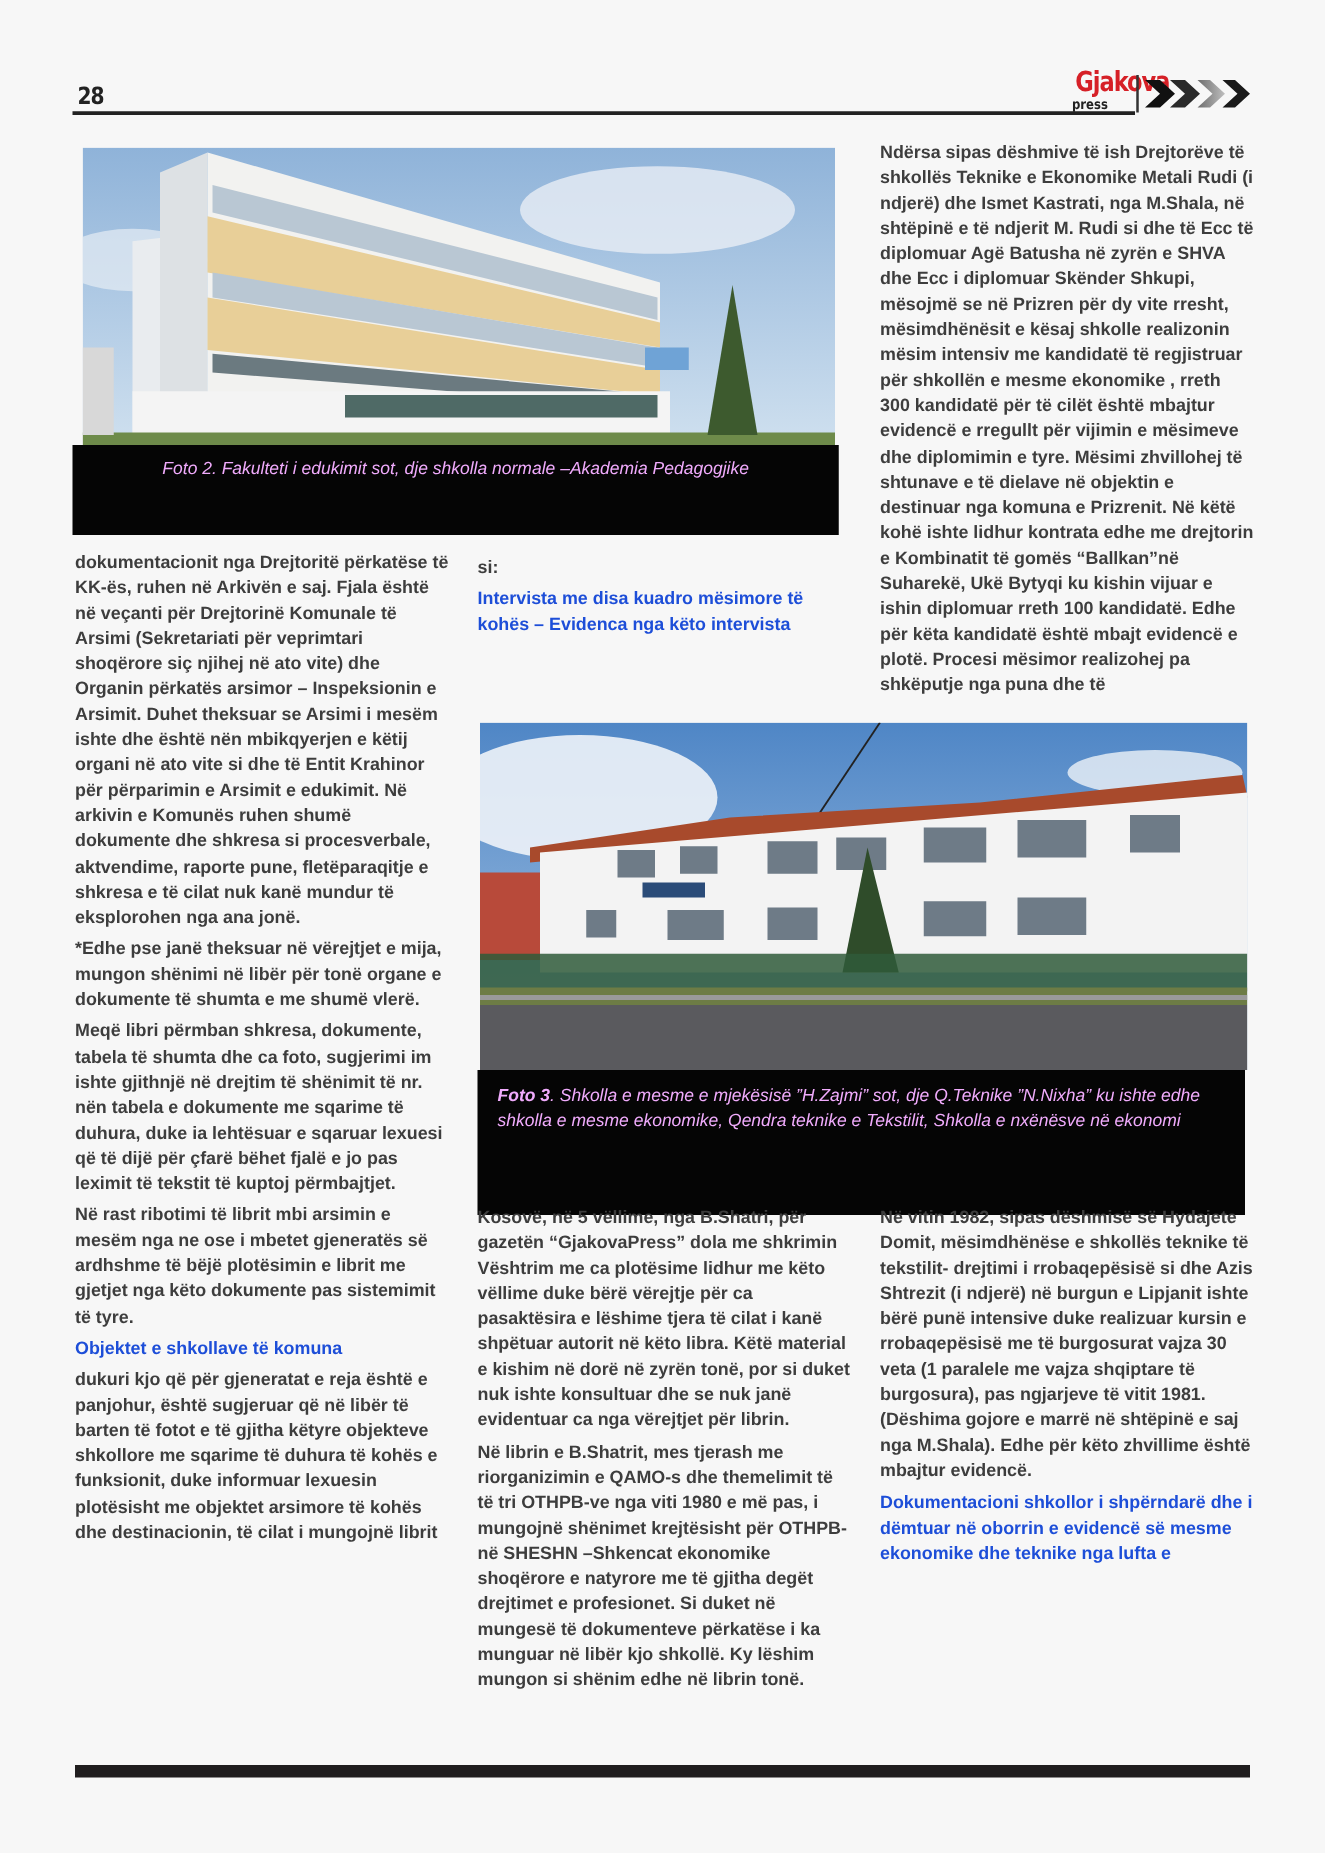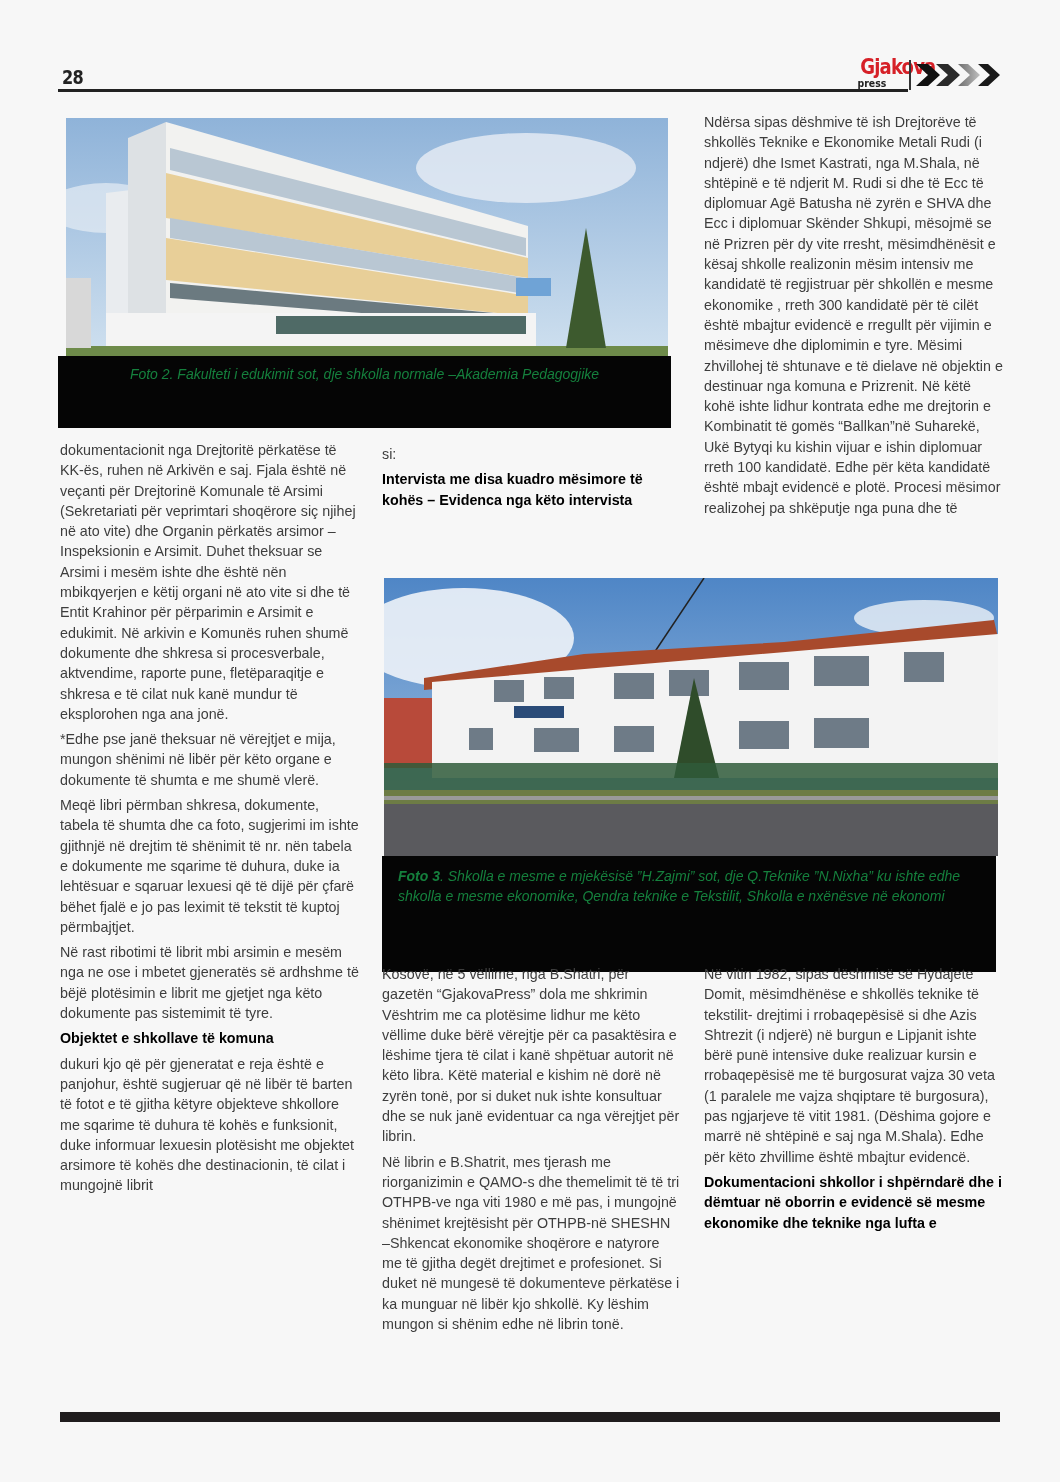--- a/index.html
+++ b/index.html
@@ -8,25 +8,25 @@
 
   .page-number { position: absolute; left: 62px; top: 66px; font-family: "DejaVu Sans", sans-serif; font-weight: bold; font-size: 19px; color: #222; letter-spacing: -1px; transform: scaleX(0.85); transform-origin: left; }
   .header-rule { position: absolute; left: 58px; top: 89px; width: 850px; height: 3px; background: #222; }
   .logo { position: absolute; left: 844px; top: 56px; width: 90px; height: 36px; text-align: left; }
   .logo-main { display: block; font-family: "DejaVu Sans", sans-serif; font-weight: bold; font-size: 22px; color: #d62027; line-height: 22px; letter-spacing: -1px; transform: scaleX(0.82); transform-origin: right; }
   .logo-sub { display: block; font-family: "DejaVu Sans", sans-serif; font-weight: bold; font-size: 11px; color: #222; line-height: 11px; letter-spacing: 0; transform: scaleX(0.85); transform-origin: right; padding-right: 2px; }
   .logo-divider { position: absolute; left: 909px; top: 60px; width: 2px; height: 30px; background: #333; }
   .chevrons { position: absolute; left: 914px; top: 62px; width: 86px; height: 26px; }
 
   .photo { position: absolute; overflow: hidden; }
-  .caption { position: absolute; background: #050505; color: #15803d; font-style: italic; font-size: 14px; line-height: 20px; }
+  .caption { position: absolute; background: #050505; color: #f0abfc; font-style: italic; font-size: 14px; line-height: 20px; }
 
   .col { position: absolute; font-size: 14.3px; line-height: 20.3px; color: #3d3d3d; }
-  .col p { margin-bottom: 5px; }
-  .col p.head { font-weight: bold; color: #000000; }
+  .col p { margin-bottom: 5px; font-weight: bold; }
+  .col p.head { font-weight: bold; color: #1d4ed8; }
   .col p.nm { margin-bottom: 0; }
 
   .footer-bar { position: absolute; left: 60px; top: 1412px; width: 940px; height: 10px; background: #201d1e; }
 </style>
 </head>
 <body>
 
 <div class="page-number">28</div>
 <div class="header-rule"></div>
 <div class="logo">
@@ -83,21 +83,21 @@
 <div class="caption" style="left:58px; top:356px; width:613px; height:72px; padding-top:8px; text-align:center;">
   <div>Foto 2. Fakulteti i edukimit sot, dje shkolla normale –Akademia Pedagogjike</div>
 </div>
 
 <div class="col" style="left:704px; top:112px; width:300px;">
   <p class="nm">Ndërsa  sipas dëshmive të ish Drejtorëve të shkollës Teknike e Ekonomike  Metali Rudi (i ndjerë) dhe Ismet Kastrati, nga M.Shala, në shtëpinë e të ndjerit M. Rudi si dhe të Ecc të diplomuar Agë Batusha në zyrën e SHVA  dhe Ecc i diplomuar Skënder Shkupi, mësojmë se në Prizren për dy vite rresht, mësimdhënësit e kësaj shkolle realizonin mësim intensiv me kandidatë të regjistruar për shkollën e mesme ekonomike , rreth 300 kandidatë për të cilët është mbajtur evidencë e rregullt për vijimin e mësimeve dhe diplomimin e tyre. Mësimi zhvillohej të shtunave e të dielave në objektin e destinuar nga komuna e Prizrenit. Në këtë kohë ishte lidhur kontrata edhe me drejtorin e Kombinatit të gomës “Ballkan”në Suharekë, Ukë Bytyqi ku kishin vijuar e ishin diplomuar rreth 100 kandidatë. Edhe për këta kandidatë është mbajt evidencë e plotë. Procesi mësimor realizohej pa shkëputje nga puna dhe të</p>
 </div>
 
 <div class="col" style="left:60px; top:440px; width:300px;">
   <p>dokumentacionit nga Drejtoritë përkatëse të KK-ës, ruhen në Arkivën e saj. Fjala është në veçanti për Drejtorinë Komunale të Arsimi (Sekretariati për veprimtari shoqërore siç njihej në ato vite) dhe Organin përkatës arsimor – Inspeksionin e Arsimit. Duhet theksuar se Arsimi i mesëm ishte dhe është nën mbikqyerjen e këtij organi në ato vite si dhe të Entit Krahinor për përparimin e Arsimit e edukimit. Në arkivin e Komunës ruhen shumë dokumente dhe shkresa si procesverbale, aktvendime, raporte pune, fletëparaqitje e shkresa e të cilat nuk kanë mundur të eksplorohen nga ana jonë.</p>
-  <p>*Edhe pse janë theksuar në vërejtjet e mija, mungon shënimi në libër për këto organe e dokumente të shumta e me shumë vlerë.</p>
+  <p>*Edhe pse janë theksuar në vërejtjet e mija, mungon shënimi në libër për tonë organe e dokumente të shumta e me shumë vlerë.</p>
   <p>Meqë libri përmban shkresa, dokumente, tabela të shumta dhe ca foto, sugjerimi im ishte gjithnjë në drejtim të shënimit të nr. nën tabela e dokumente me sqarime të duhura, duke ia lehtësuar e sqaruar lexuesi që të dijë për çfarë bëhet fjalë e jo pas leximit të tekstit të kuptoj përmbajtjet.</p>
   <p>Në rast ribotimi të librit mbi arsimin e mesëm nga ne ose i mbetet gjeneratës së ardhshme të bëjë plotësimin e librit me gjetjet nga këto dokumente pas sistemimit të tyre.</p>
   <p class="head">Objektet e shkollave të komuna</p>
   <p class="nm">dukuri kjo që për gjeneratat e reja është e panjohur, është sugjeruar që në libër të barten të fotot e të gjitha këtyre objekteve shkollore me sqarime të duhura të kohës  e funksionit, duke informuar lexuesin plotësisht me objektet arsimore të kohës dhe destinacionin, të cilat i mungojnë librit</p>
 </div>
 
 <div class="col" style="left:382px; top:444px; width:300px;">
   <p>si:</p>
   <p class="head">Intervista me disa kuadro mësimore të kohës – Evidenca nga këto intervista</p>
 </div>

